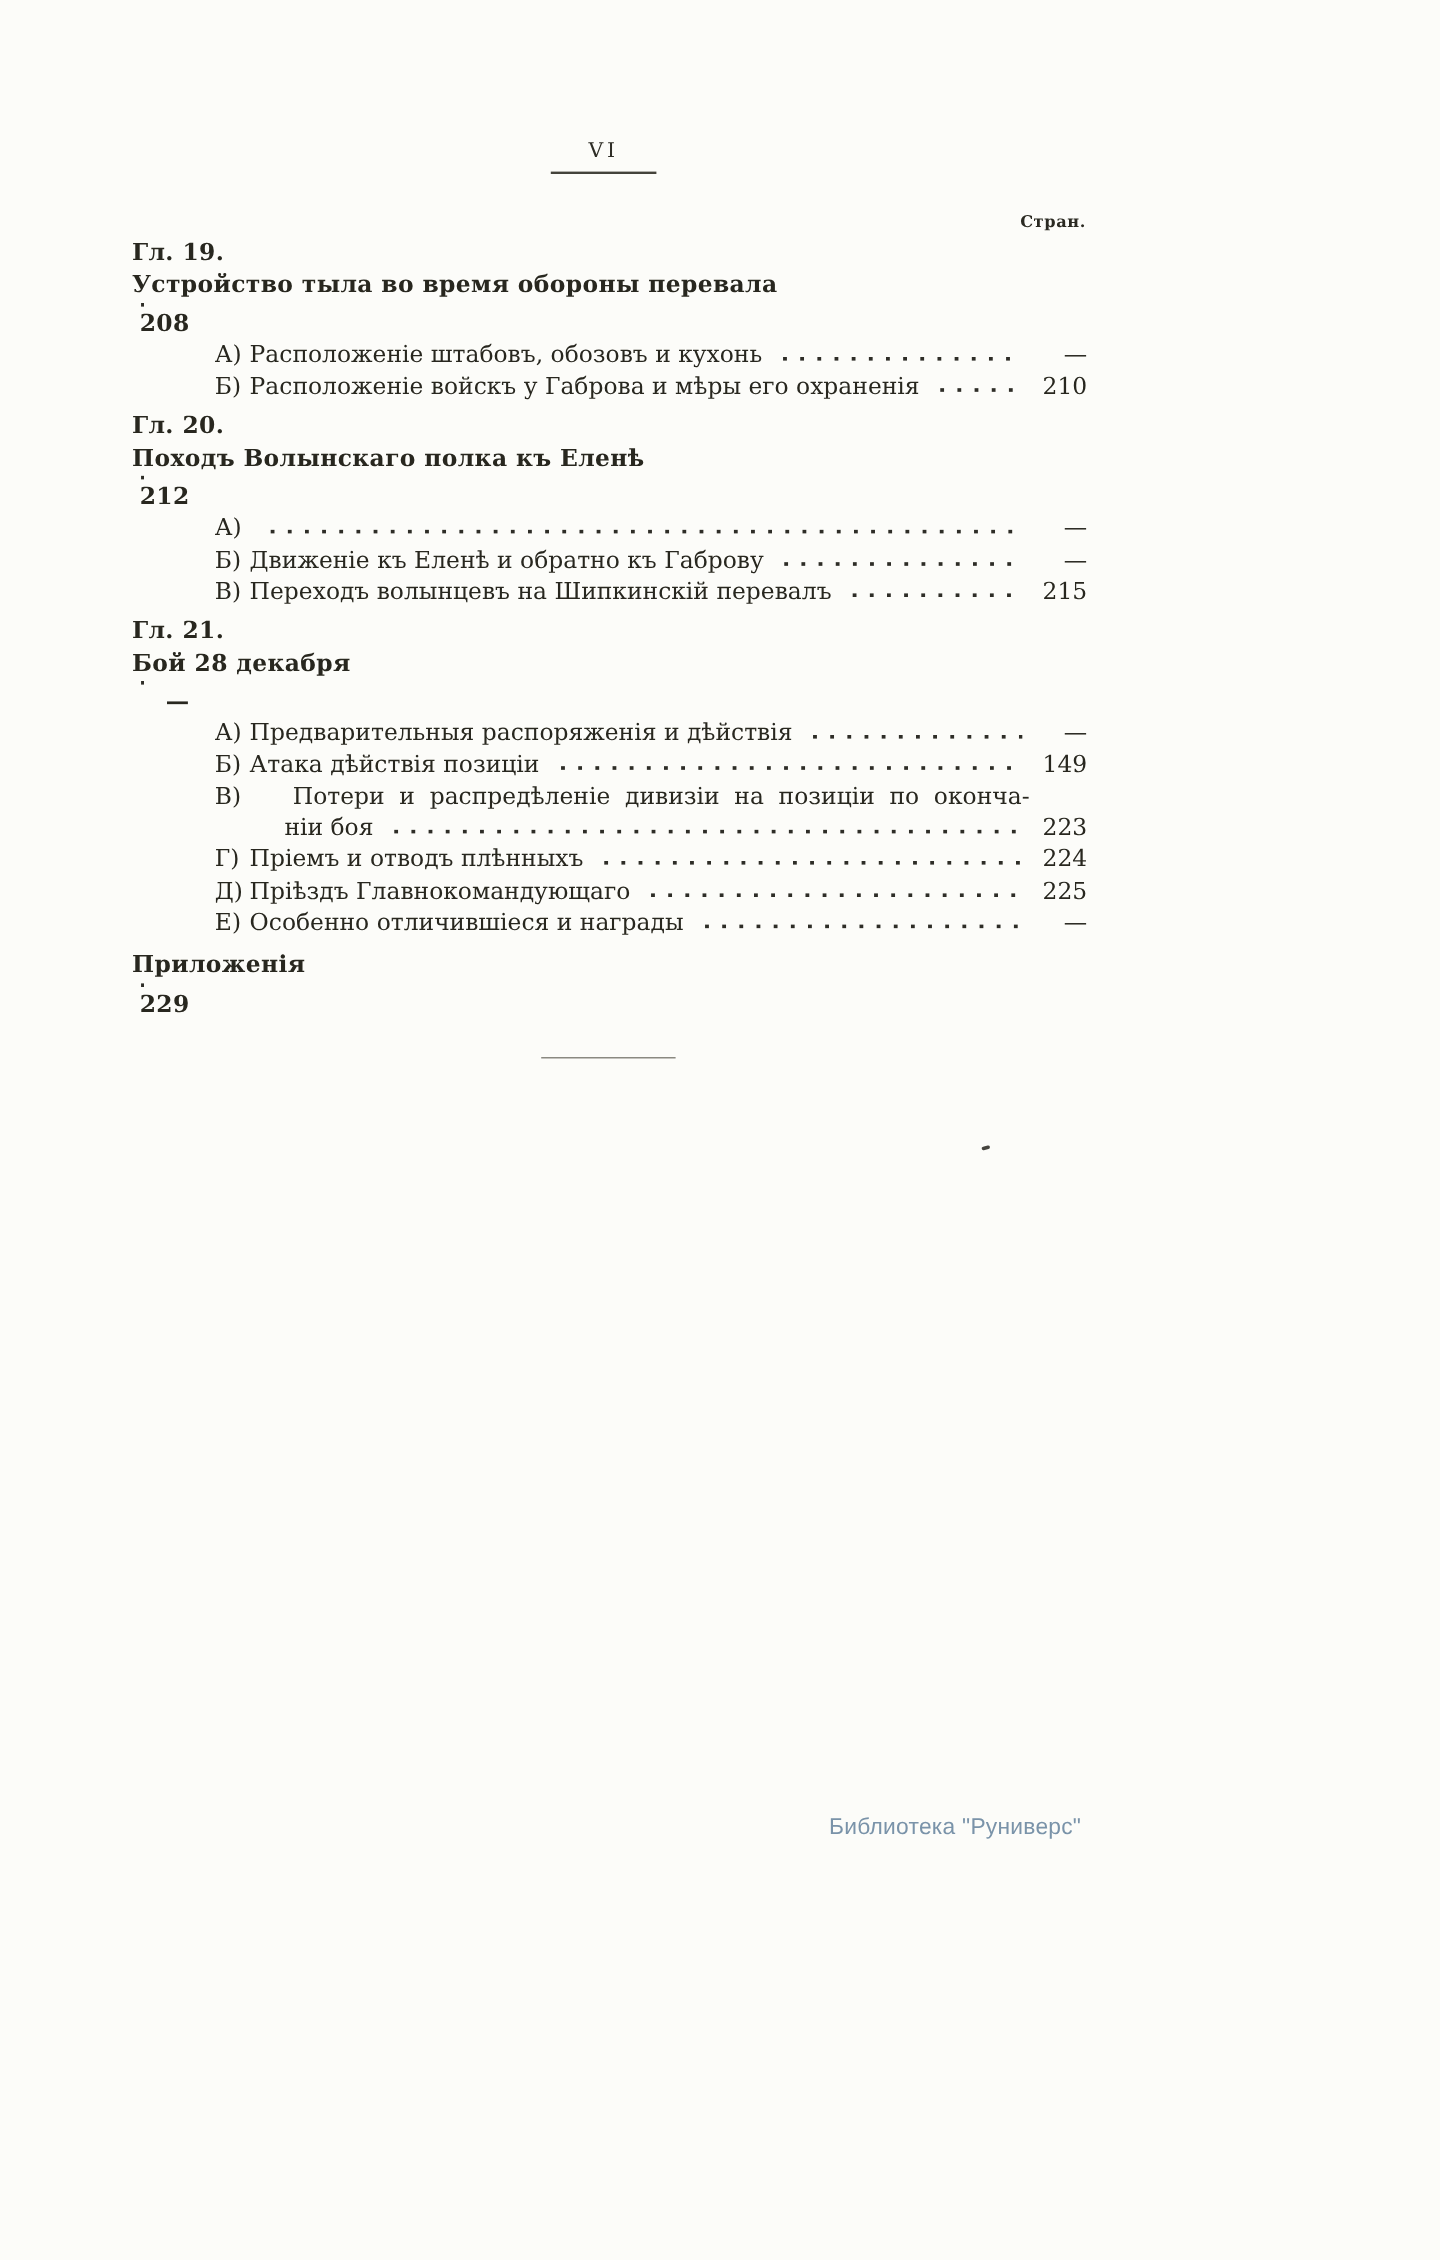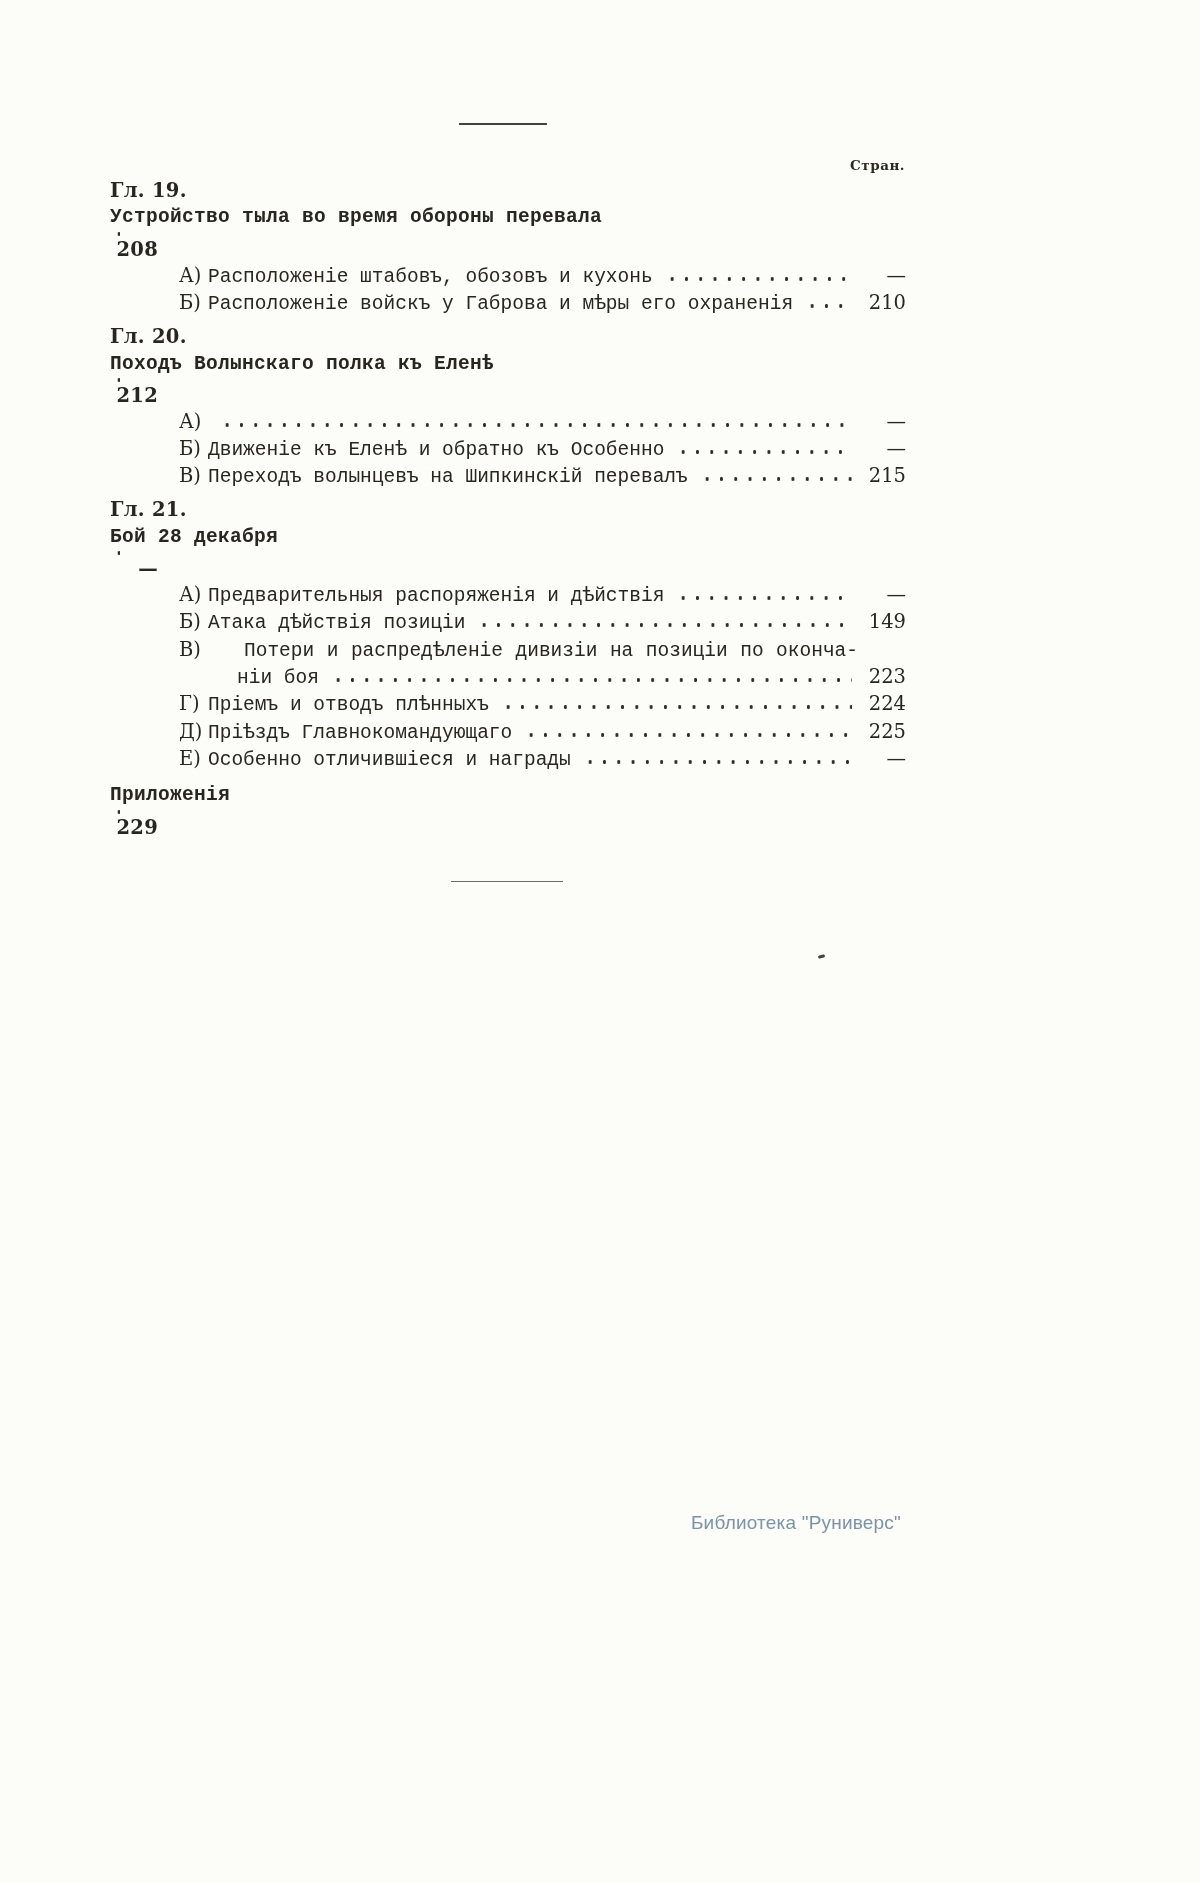--- a/index.html
+++ b/index.html
@@ -68,21 +68,21 @@
   }
 
   .row.gap  { margin-top: 7px; }
   .row.gapL { margin-top: 9px; }
 
   .pfx-ch  { flex: none; width: 79px; }
   .sub     { padding-left: 79px; }
   .cont    { padding-left: 137px; }
   .pfx-sub { flex: none; width: 29px; }
 
-  .title { flex: none; font-family: Liberation Mono, monospace; }
+  .title { flex: none; }
 
   .leader {
     flex: 1 1 auto;
     min-width: 10px;
     height: 6px;
     margin: 0 6px 0 10px;
     background-image: radial-gradient(circle, #2e2d27 1.7px, transparent 1.9px);
     background-size: 14.3px 6px;
     background-repeat: repeat-x;
     background-position: 2px 0;
@@ -132,20 +132,21 @@
     letter-spacing: 0.2px;
   }
 </style>
 </head>
 <body>
 
 <div class="page">
 
   <div class="block">
 
+    <div class="folio">VI</div>
     <div class="folio-rule"></div>
 
     <div class="pages-label">Стран.</div>
 
     <div class="toc">
 
       <div class="row bold">
         <span class="pfx-ch">Гл. 19.</span>
         <span class="title">Устройство тыла во время обороны перевала</span>
         <span class="leader"></span>
@@ -174,21 +175,21 @@
       </div>
 
       <div class="row sub">
         <span class="pfx-sub">А)</span>
         <span class="leader"></span>
         <span class="page-num">—</span>
       </div>
 
       <div class="row sub">
         <span class="pfx-sub">Б)</span>
-        <span class="title">Движеніе къ Еленѣ и обратно къ Особенно</span>
+        <span class="title">Движеніе къ Еленѣ и обратно къ Габрову</span>
         <span class="leader"></span>
         <span class="page-num">—</span>
       </div>
 
       <div class="row sub">
         <span class="pfx-sub">В)</span>
         <span class="title">Переходъ волынцевъ на Шипкинскій перевалъ</span>
         <span class="leader"></span>
         <span class="page-num">215</span>
       </div>

